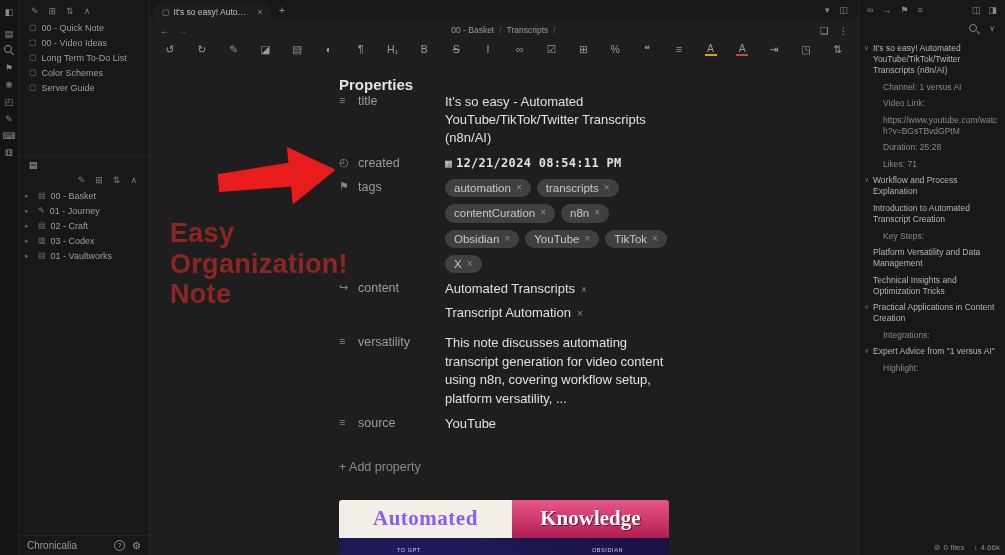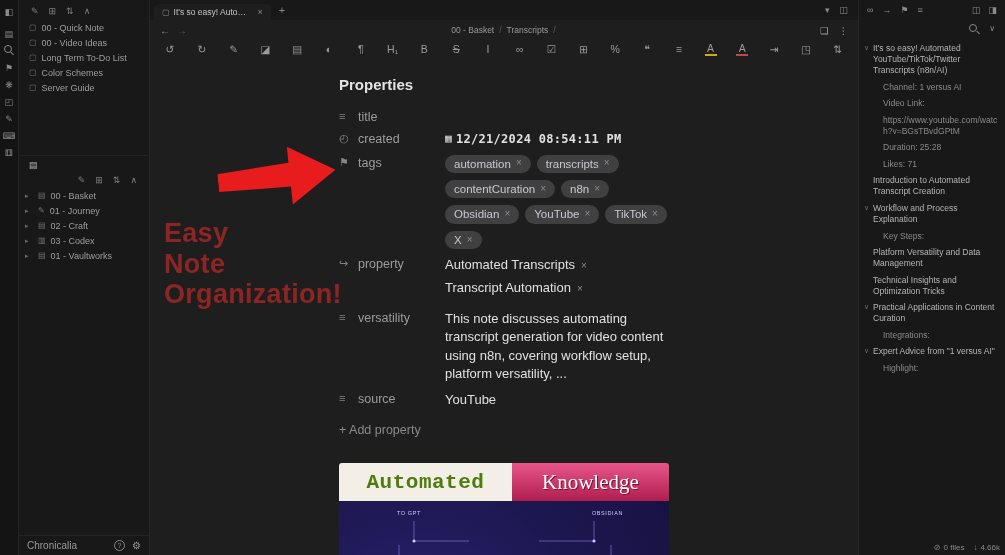--- a/index.html
+++ b/index.html
@@ -64,58 +64,58 @@
   
   [data-name="search-icon"]{position:relative;width:13px;height:13px}
   [data-name="search-icon"]::before{content:"";position:absolute;top:2px;left:2px;width:6px;
     height:6px;border:1.3px solid currentColor;border-radius:50%}
   [data-name="search-icon"]::after{content:"";position:absolute;top:10px;left:8.5px;width:4px;
     height:1.4px;background:currentColor;transform:rotate(45deg)}
 
   
   .editor{flex:1;overflow:hidden;position:relative}
   .content{width:330px;margin:0 auto;padding-top:14px}
-  .props-heading{font-size:15px;font-weight:600;color:#e3e3e3;margin-bottom:16px}
+  .props-heading{font-size:15px;font-weight:600;color:#e3e3e3;margin-bottom:0}
   .prop-row{display:flex;margin-bottom:7px}
   .prop-key{width:106px;flex-shrink:0;display:flex;gap:6px;align-items:flex-start;
     color:#9c9c9c;font-size:12.5px;padding-top:1px;cursor:pointer}
   .pk-icon{font-size:11px;width:13px;color:#858585;flex-shrink:0}
   .prop-value{flex:1;font-size:13px;color:#e0e0e0;line-height:1.42;cursor:text}
   .prop-value.date{font-family:"DejaVu Sans Mono",monospace;font-weight:700;font-size:12px;
     display:flex;gap:4px;align-items:center;letter-spacing:.3px}
   .cal{font-size:11px;color:#cfcfcf}
   .tags-wrap{display:flex;flex-wrap:wrap;gap:7px 6px}
   .tag-pill{display:inline-flex;align-items:center;background:#404040;border-radius:10px;
     padding:2px 9px;font-size:11.5px;color:#c7c7d4;cursor:pointer;line-height:1.25}
   .tag-remove{margin-left:5px;color:#8b8b98;font-size:10px;cursor:pointer}
   .alias-item{display:flex;align-items:baseline;gap:6px;margin-bottom:5px;cursor:text}
   .alias-remove{color:#8a8a8a;font-size:10px;cursor:pointer}
-  .add-prop{margin-top:14px;color:#8a8a8a;font-size:12.5px;cursor:pointer}
+  .add-prop{margin-top:26px;color:#8a8a8a;font-size:12.5px;cursor:pointer}
 
   
   .thumbnail{margin-top:26px;width:330px;border-radius:3px;overflow:hidden}
   .thumb-header{height:38px;display:flex}
   .th-left{flex:1.1;background:#f3efe6;display:flex;align-items:center;justify-content:center}
-  .th-left span{font-family:Liberation Mono, monospace;font-weight:700;font-size:21px;
-    color:#4d7c0f;letter-spacing:.5px}
+  .th-left span{font-family:Liberation Serif, serif;font-weight:700;font-size:21px;
+    color:#8b5cf6;letter-spacing:.5px}
   .th-right{flex:1;background:linear-gradient(180deg,#e9558a,#b01e4f);display:flex;
     align-items:center;justify-content:center}
-  .th-right span{font-family:"Liberation Serif",serif;font-weight:400;font-size:21px;
+  .th-right span{font-family:"Liberation Serif",serif;font-weight:700;font-size:21px;
     color:#fff;text-shadow:1px 1px 0 #70122c}
   .thumb-body{height:192px;position:relative;overflow:hidden;
     background:radial-gradient(circle at 25% 75%,#2b2270 0%,#1d1750 60%,#181244 100%)}
   .fc-lines{position:absolute;left:0;top:0}
   .fc-cap{position:absolute;color:#cfc8ff;font-size:5.5px;letter-spacing:.6px}
   .cap-l{left:58px;top:9px}
   .cap-r{right:46px;top:9px}
 
   
   .overlay{position:absolute;inset:0;pointer-events:none;z-index:6}
   .arrow-svg{position:absolute;left:68px;top:146px;transform:rotate(-6deg)}
-  .annot-text{position:absolute;left:14px;top:218px;font-size:27px;font-weight:800;
+  .annot-text{position:absolute;left:20px;top:218px;font-size:27px;font-weight:800;
     line-height:1.13;color:var(--annotation-red,#8e2525);letter-spacing:.3px}
 
   
   .sidebar-right{width:147px;background:#181818;border-left:1px solid #262626;display:flex;
     flex-direction:column;font-size:8.5px}
   .rs-top{display:flex;align-items:center;padding:5px 8px 3px;color:#8a8a8a}
   .rs-tabs{display:flex;gap:9px;font-size:9px}
   .rs-win{display:flex;gap:8px;margin-left:auto;font-size:9px}
   .rs-header{display:flex;justify-content:flex-end;gap:9px;padding:4px 10px;color:#8a8a8a}
   .rs-header .icn{font-size:8px}
@@ -298,20 +298,21 @@
     <div class="editor" data-name="editor">
       <div class="content" data-name="note-content">
 
         <h2 class="props-heading" data-name="properties-heading">Properties</h2>
 
         <div class="prop-row" data-name="property-row-title">
           <div class="prop-key" data-name="property-key-title">
             <span class="pk-icon" data-name="text-property-icon">≡</span>
             <span data-name="property-key-label">title</span>
           </div>
+          <div class="prop-value" data-name="property-value-title">It's so easy - Automated YouTube/TikTok/Twitter Transcripts (n8n/AI)</div>
         </div>
 
         <div class="prop-row" data-name="property-row-created">
           <div class="prop-key" data-name="property-key-created">
             <span class="pk-icon" data-name="datetime-property-icon">◴</span>
             <span data-name="property-key-label">created</span>
           </div>
           <div class="prop-value date" data-name="property-value-created">
             <span class="cal" data-name="calendar-icon">▦</span>
             <span data-name="created-date-value">12/21/2024 08:54:11 PM</span>
@@ -363,21 +364,21 @@
               <span class="tag-pill" data-name="tag-pill">
                 <span data-name="tag-label">X</span>
                 <span class="tag-remove" data-name="tag-remove-icon">×</span>
               </span>
             </div>
         </div>
 
         <div class="prop-row" data-name="property-row-aliases">
           <div class="prop-key" data-name="property-key-aliases">
             <span class="pk-icon" data-name="aliases-property-icon">↪</span>
-            <span data-name="property-key-label">property</span>
+            <span data-name="property-key-label">content</span>
           </div>
           <div class="prop-value" data-name="property-value-aliases">
 
               <div class="alias-item" data-name="alias-item">
                 <span data-name="alias-label">Automated Transcripts</span>
                 <span class="alias-remove" data-name="alias-remove-icon">×</span>
               </div>
 
               <div class="alias-item" data-name="alias-item">
                 <span data-name="alias-label">Transcript Automation</span>
@@ -440,22 +441,22 @@
         </div>
       </div>
     </div>
 
     <div class="overlay" data-name="annotation-overlay">
       <svg class="arrow-svg" data-name="red-arrow" width="118" height="64" viewBox="0 0 118 64">
         <polygon points="0,22 72,18 72,2 118,30 72,60 72,42 0,40" style="fill:var(--arrow-red,#e81c1c)"></polygon>
       </svg>
       <div class="annot-text" data-name="annotation-text">
         <div data-name="annotation-line">Easy</div>
+        <div data-name="annotation-line">Organization!</div>
         <div data-name="annotation-line">Note</div>
-        <div data-name="annotation-line">Organization!</div>
       </div>
     </div>
   </div>
 
   <div class="sidebar-right" data-name="right-sidebar">
     <div class="rs-top" data-name="right-sidebar-top">
       <div class="rs-tabs" data-name="right-sidebar-pane-tabs">
 
       <span class="icn" data-name="backlinks-icon">∞</span>
           <span class="icn" data-name="outgoing-links-icon">→</span>
@@ -498,47 +499,47 @@
           <span class="ol-chev" data-name="chevron-down-icon"></span>
           <span class="ol-text acc-0" data-name="outline-item-label">Duration: 25:28</span>
         </div>
 
         <div class="ol-item lvl-1" data-name="outline-item">
           <span class="ol-chev" data-name="chevron-down-icon"></span>
           <span class="ol-text acc-0" data-name="outline-item-label">Likes: 71</span>
         </div>
 
         <div class="ol-item lvl-0" data-name="outline-item">
-          <span class="ol-chev" data-name="chevron-down-icon"></span>
-          <span class="ol-text acc-0" data-name="outline-item-label">Introduction to Automated Transcript Creation</span>
-        </div>
-
-        <div class="ol-item lvl-0" data-name="outline-item">
           <span class="ol-chev" data-name="chevron-down-icon">∨</span>
           <span class="ol-text acc-0" data-name="outline-item-label">Workflow and Process Explanation</span>
         </div>
 
+        <div class="ol-item lvl-0" data-name="outline-item">
+          <span class="ol-chev" data-name="chevron-down-icon"></span>
+          <span class="ol-text acc-0" data-name="outline-item-label">Introduction to Automated Transcript Creation</span>
+        </div>
+
         <div class="ol-item lvl-1" data-name="outline-item">
           <span class="ol-chev" data-name="chevron-down-icon"></span>
           <span class="ol-text acc-0" data-name="outline-item-label">Key Steps:</span>
         </div>
 
         <div class="ol-item lvl-0" data-name="outline-item">
           <span class="ol-chev" data-name="chevron-down-icon"></span>
           <span class="ol-text acc-0" data-name="outline-item-label">Platform Versatility and Data Management</span>
         </div>
 
         <div class="ol-item lvl-0" data-name="outline-item">
           <span class="ol-chev" data-name="chevron-down-icon"></span>
           <span class="ol-text acc-0" data-name="outline-item-label">Technical Insights and Optimization Tricks</span>
         </div>
 
         <div class="ol-item lvl-0" data-name="outline-item">
           <span class="ol-chev" data-name="chevron-down-icon">∨</span>
-          <span class="ol-text acc-0" data-name="outline-item-label">Practical Applications in Content Curation</span>
+          <span class="ol-text acc-0" data-name="outline-item-label">Practical Applications in Content Creation</span>
         </div>
 
         <div class="ol-item lvl-1" data-name="outline-item">
           <span class="ol-chev" data-name="chevron-down-icon"></span>
           <span class="ol-text acc-0" data-name="outline-item-label">Integrations:</span>
         </div>
 
         <div class="ol-item lvl-0" data-name="outline-item">
           <span class="ol-chev" data-name="chevron-down-icon">∨</span>
           <span class="ol-text acc-0" data-name="outline-item-label">Expert Advice from "1 versus AI"</span>

